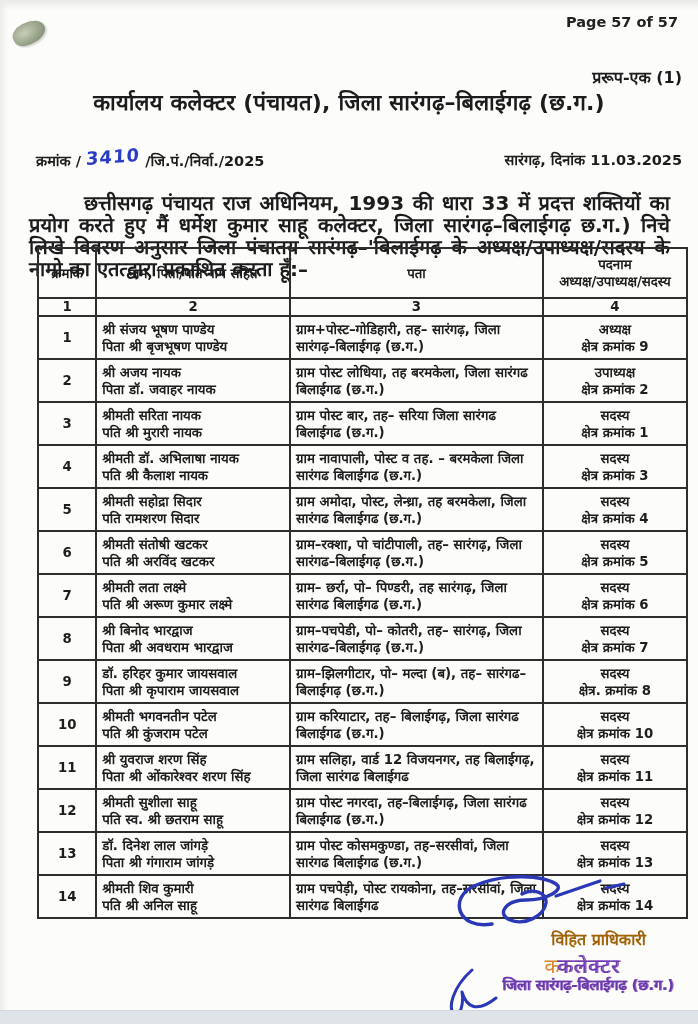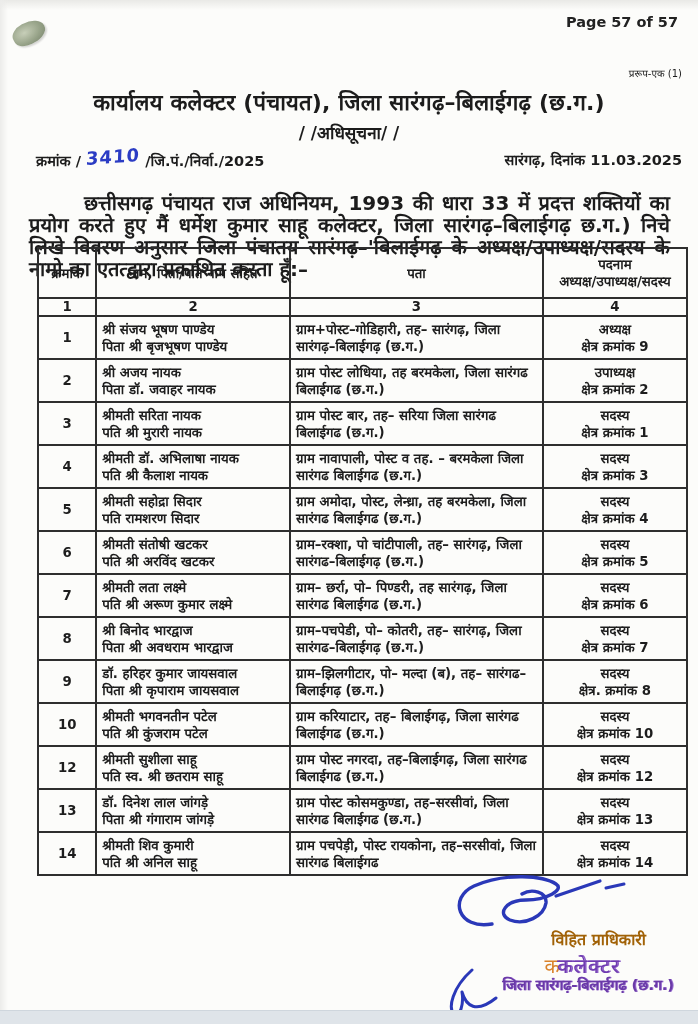--- a/index.html
+++ b/index.html
@@ -21,21 +21,21 @@
     background:linear-gradient(90deg,#ececea,rgba(252,252,250,0));}
 
   .pin{
     position:absolute;left:12px;top:22px;width:34px;height:22px;
     border-radius:50% 60% 55% 50%;
     background:radial-gradient(ellipse at 38% 40%,#c2cab2 0%,#8d9a7d 55%,#68755b 100%);
     transform:rotate(-28deg);opacity:.9;box-shadow:1px 2px 2px rgba(0,0,0,.18);
   }
 
   .page-number{position:absolute;top:14px;right:20px;font-size:14.5px;font-weight:700;color:#222;}
-  .form-label{position:absolute;top:66px;right:16px;font-size:10px;font-weight:400;}
+  .form-label{position:absolute;top:66px;right:16px;font-size:16px;font-weight:700;}
   .doc-title{position:absolute;top:86px;left:0;width:100%;text-align:center;
     font-size:22px;font-weight:800;letter-spacing:.2px;margin:0;}
   .doc-subtitle{position:absolute;top:121px;left:0;width:100%;text-align:center;
     font-size:17px;font-weight:800;}
   .ref-line{position:absolute;top:149px;left:36px;right:16px;
     display:flex;justify-content:space-between;font-size:14.5px;font-weight:700;}
   .handwritten-no{
     color:#2b3cc4;font-size:18px;font-weight:700;display:inline-block;
     transform:rotate(-4deg) skewX(-6deg);letter-spacing:1px;position:relative;top:-3px;
   }
@@ -80,21 +80,20 @@
 <div class="page">
 
   <div class="scan-top"></div>
   <div class="scan-left"></div>
   <div class="pin"></div>
 
   <div class="page-number">Page 57 of 57</div>
   <div class="form-label">प्ररूप-एक (1)</div>
 
   <h1 class="doc-title">कार्यालय कलेक्टर (पंचायत), जिला सारंगढ़–बिलाईगढ़ (छ.ग.)</h1>
-  <div class="doc-subtitle">/ /अधिसूचना/ /</div>
 
   <div class="ref-line">
     <span><span>क्रमांक / </span><span class="handwritten-no">3410</span><span> /जि.पं./निर्वा./2025</span></span>
     <span>सारंगढ़, दिनांक 11.03.2025</span>
   </div>
 
   <p class="intro">छत्तीसगढ़ पंचायत राज अधिनियम, 1993 की धारा 33 में प्रदत्त शक्तियों का प्रयोग करते हुए मैं धर्मेश कुमार साहू कलेक्टर, जिला सारंगढ़–बिलाईगढ़ छ.ग.) निचे लिखे विवरण अनुसार जिला पंचातय सारंगढ़–'बिलाईगढ़ के अध्यक्ष/उपाध्यक्ष/सदस्य के नामो का एतत्द्वारा प्रकाशित करता हूँ:–</p>
 
   <table class="members">
     <thead>
@@ -229,20 +228,32 @@
         <span class="pos-line">श्रीमती भगवनतीन पटेल</span>
         <span class="pos-line">पति श्री कुंजराम पटेल</span>
       </td>
       <td class="cell-address">ग्राम करियाटार, तह– बिलाईगढ़, जिला सारंगढ बिलाईगढ (छ.ग.)</td>
       <td class="cell-position">
         <span class="pos-line">सदस्य</span>
         <span class="pos-line">क्षेत्र क्रमांक 10</span>
       </td>
     </tr>
         <tr class="member-row">
+      <td class="cell-serial">11</td>
+      <td class="cell-name">
+        <span class="pos-line">श्री युवराज शरण सिंह</span>
+        <span class="pos-line">पिता श्री ओंकारेश्वर शरण सिंह</span>
+      </td>
+      <td class="cell-address">ग्राम सलिहा, वार्ड 12 विजयनगर, तह बिलाईगढ़, जिला सारंगढ बिलाईगढ</td>
+      <td class="cell-position">
+        <span class="pos-line">सदस्य</span>
+        <span class="pos-line">क्षेत्र क्रमांक 11</span>
+      </td>
+    </tr>
+        <tr class="member-row">
       <td class="cell-serial">12</td>
       <td class="cell-name">
         <span class="pos-line">श्रीमती सुशीला साहू</span>
         <span class="pos-line">पति स्व. श्री छतराम साहू</span>
       </td>
       <td class="cell-address">ग्राम पोस्ट नगरदा, तह–बिलाईगढ़, जिला सारंगढ बिलाईगढ (छ.ग.)</td>
       <td class="cell-position">
         <span class="pos-line">सदस्य</span>
         <span class="pos-line">क्षेत्र क्रमांक 12</span>
       </td>

